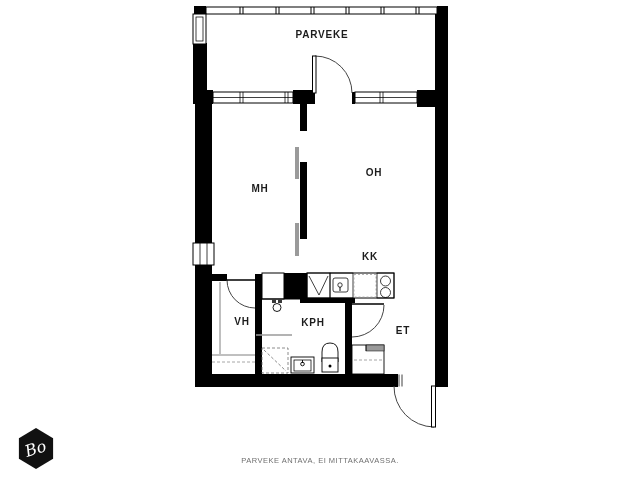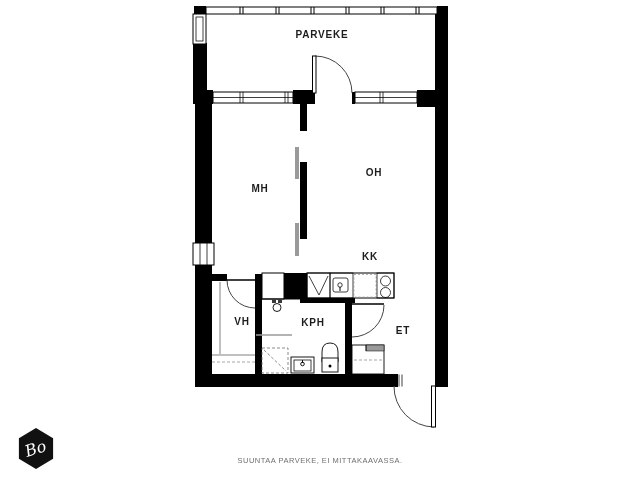--- a/index.html
+++ b/index.html
@@ -181,14 +181,14 @@
     <text x="242" y="325" class="room-label">VH</text>
     <text x="313" y="326" class="room-label">KPH</text>
     <text x="403" y="334" class="room-label">ET</text>
   </g>
 </svg>
 
   <div class="logo-hex">
     <span class="logo-text">Bo</span>
   </div>
 
-  <div class="footer-note">SUUNTAA PARVEKE, EI MITTAKAAVASSA.</div>
+  <div class="footer-note">PARVEKE ANTAVA, EI MITTAKAAVASSA.</div>
 </div>
 
 </body></html>

